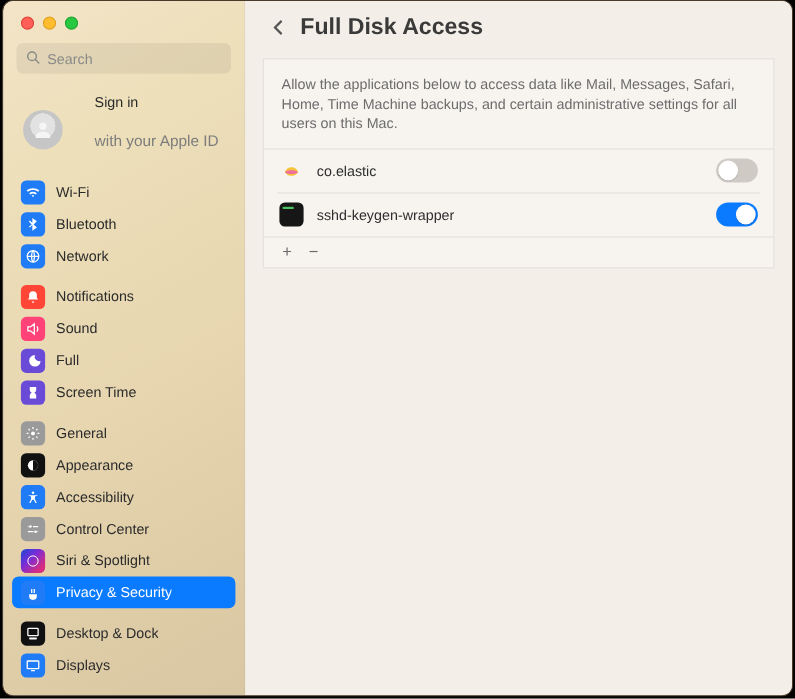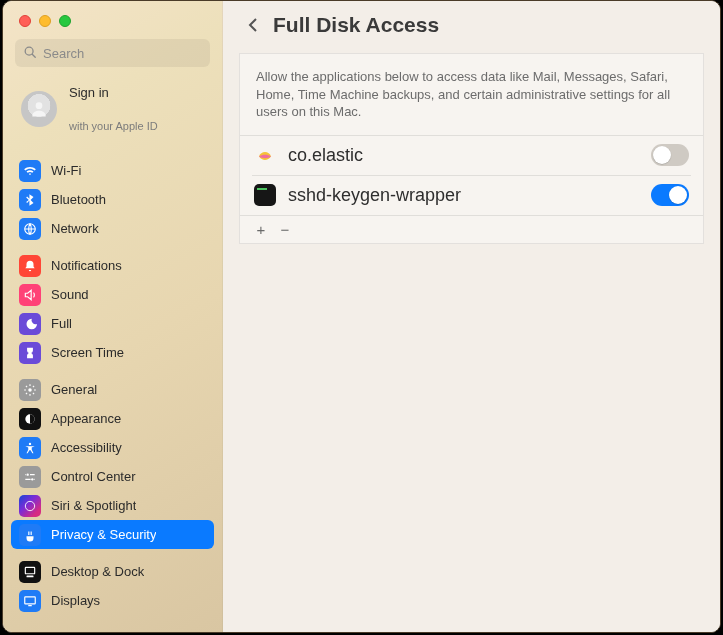--- a/index.html
+++ b/index.html
@@ -12,25 +12,25 @@
   .traffic span { width: 12px; height: 12px; border-radius: 50%; display: inline-block; }
   .t-close { background: #ff5f57; border: 0.5px solid #e14138; }
   .t-min   { background: #febc2e; border: 0.5px solid #dfa022; }
   .t-max   { background: #28c840; border: 0.5px solid #1fa32f; }
 
   .search { margin: 0 12px 12px 12px; position: relative; }
   .search input { width: 100%; height: 28px; border-radius: 6px; border: none; background: rgba(0,0,0,0.06); padding: 0 10px 0 28px; font-size: 13px; color: #555; outline: none; }
   .search input::placeholder { color: #8a8a8a; }
   .search-icon { position: absolute; left: 8px; top: 6px; width: 14px; height: 14px; }
 
-  .apple-id { display: flex; align-items: center; gap: 12px; padding: 6px 14px 14px 18px; }
+  .apple-id { display: flex; align-items: flex-end; gap: 29px; padding: 6px 14px 14px 18px; }
   .avatar { width: 36px; height: 36px; border-radius: 50%; background: #c6c6c6 radial-gradient(circle at 50% 40%, #e2e2e2 0 40%, #c6c6c6 41%); display:flex; align-items:center; justify-content:center; }
   .avatar svg { width: 20px; height: 20px; fill: #f5f5f5; }
   .apple-id-text .l1 { font-size: 13px; color: #2b2b2b; }
-  .apple-id-text .l2 { font-size: 11px; color: #7c7c7c; margin-top: 20px; }
+  .apple-id-text .l2 { font-size: 14px; color: #7c7c7c; margin-top: 20px; }
 
   .navlist { flex: 1; overflow: hidden; padding: 2px 8px 0 8px; }
   .nav-group { margin-top: 8px; }
   .nav-item { display: flex; align-items: center; gap: 10px; height: 29px; padding: 0 8px; border-radius: 6px; cursor: default; }
   .nav-item.selected { background: #0a7aff; }
   .nav-item .label { font-size: 13px; color: #2b2b2b; white-space: nowrap; overflow:hidden; text-overflow:ellipsis; }
   .nav-item.selected .label { color: #fff; }
   .nav-icon { width: 22px; height: 22px; border-radius: 5px; display:flex; align-items:center; justify-content:center; font-size: 13px; color: #fff; flex-shrink:0; }
   .nav-icon svg { width: 14px; height: 14px; fill: #fff; }
 
@@ -58,21 +58,21 @@
 
   .pane { margin: 4px 16px 16px 16px; background: rgba(255,255,255,0.35); border: 1px solid rgba(0,0,0,0.08); border-radius: 0; }
   .pane-desc { padding: 14px 16px 14px 16px; font-size: 13px; color: #6c6c6c; line-height: 1.35; }
   .app-list { }
   .app-row { display:flex; align-items:center; gap: 12px; height: 40px; padding: 0 14px; }
   .app-row + .app-row { border-top: 1px solid rgba(0,0,0,0.09); margin: 0 12px; padding: 0 2px; }
   .app-row:nth-child(1) { border-top: 1px solid rgba(0,0,0,0.09); padding-top:2px; margin: 0 0px; }
   .app-row:nth-child(1) { padding: 0 14px; }
   .app-row:nth-child(n+2) { margin-left:12px; margin-right:12px; }
   .app-row .app-icon { width: 22px; height: 22px; border-radius: 5px; display:flex; align-items:center; justify-content:center; flex-shrink:0; }
-  .app-row .app-label { flex:1; font-size: 18px; color:#2e2e2e; }
+  .app-row .app-label { flex:1; font-size: 13px; color:#2e2e2e; }
   .elastic1 svg { width:18px; height:18px; }
   .elastic2 { background:none; }
   .terminal-ic { background:#161616; border-radius:4px; position:relative; }
   .terminal-ic::after { content:""; position:absolute; top:4px; left:3px; width:10px; height:1.5px; background:#4cc260; }
 
   .toggle { width: 38px; height: 22px; border-radius: 20px; background:#cfcac3; position:relative; }
   .toggle .knob { position:absolute; top:2px; left:2px; width:18px; height:18px; border-radius:50%; background:#fff; box-shadow:0 0.5px 1px rgba(0,0,0,0.25); }
   .toggle.on { background:#0a7aff; }
   .toggle.on .knob { left:18px; }
 

